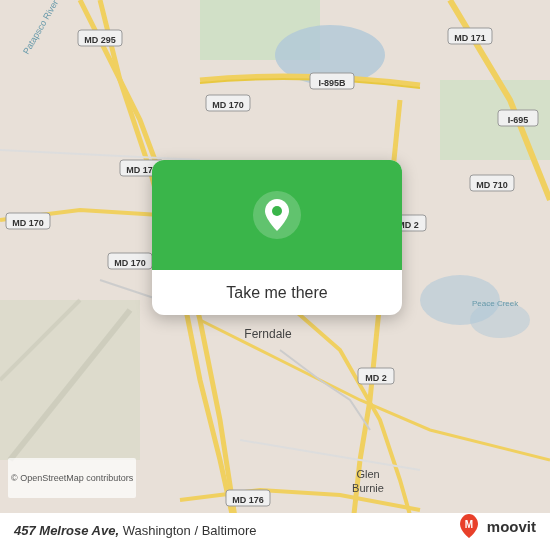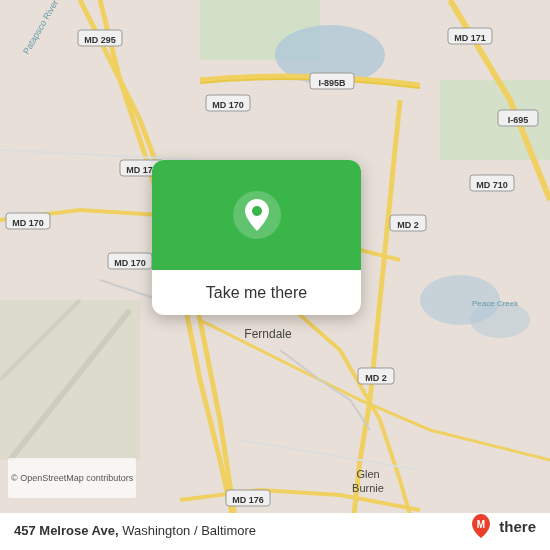--- a/index.html
+++ b/index.html
@@ -39,20 +39,21 @@
     }
 
     #address-line {
       font-size: 13px;
       color: #333;
       font-weight: 400;
     }
 
     #address-bold {
       font-weight: 600;
+      font-style: italic;
     }
 
     #moovit-logo {
       position: absolute;
       bottom: 10px;
       right: 14px;
       display: flex;
       align-items: center;
       gap: 4px;
     }
@@ -79,21 +80,21 @@
       padding: 15px 3px;
       border-radius: 2px;
       z-index: 10;
     }
 
     
     #card {
       position: absolute;
       top: 160px;
       left: 152px;
-      width: 209px;
+      width: 250px;
       background: white;
       border-radius: 12px;
       box-shadow: 0 4px 16px rgba(0,0,0,0.25);
       z-index: 20;
       overflow: hidden;
     }
 
     #card-green {
       background: #3ab54a;
       height: 110px;
@@ -234,17 +235,17 @@
       <span id="address-bold">457 Melrose Ave,</span>
       <span>Washington / Baltimore</span>
     </div>
 
     <div id="moovit-logo">
 
       <svg id="moovit-icon" viewBox="0 0 28 28" xmlns="http://www.w3.org/2000/svg">
         <path d="M14 2 C9 2 5 7 5 12 C5 19 14 26 14 26 C14 26 23 19 23 12 C23 7 19 2 14 2 Z" fill="#e8402a"></path>
         <text x="14" y="16" text-anchor="middle" font-size="10" font-weight="bold" fill="white">M</text>
       </svg>
-      <span id="moovit-text">there</span>
+      <span id="moovit-text">moovit</span>
     </div>
   </div>
 
 </div>
 
 </body></html>

